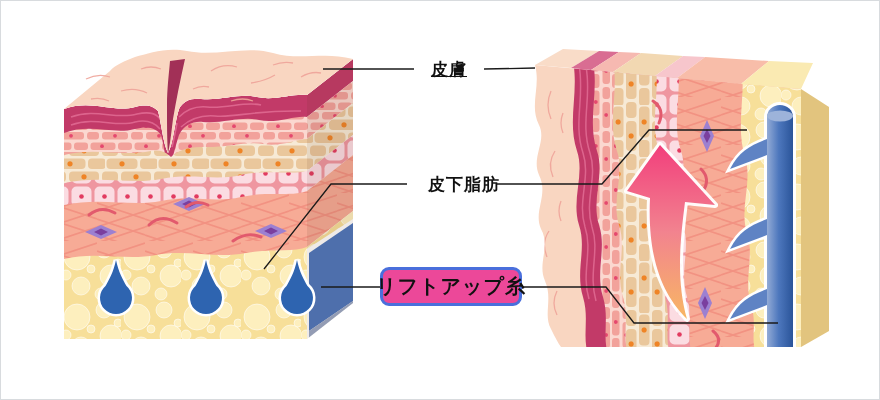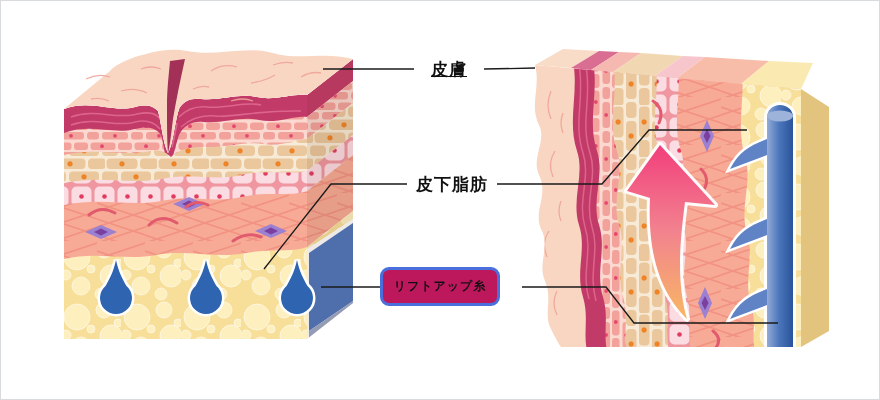--- a/index.html
+++ b/index.html
@@ -10,27 +10,27 @@
     font-family:"DejaVu Sans","Liberation Sans",sans-serif;
     overflow:hidden;
   }
   .stage svg{position:absolute;left:0;top:0;}
   .lbl{
     position:absolute;text-align:center;
     color:var(--label-text,#111);font-weight:bold;font-size:17px;line-height:22px;
     letter-spacing:1px;white-space:nowrap;
   }
   .lbl-skin{left:413px;top:57px;width:70px;text-decoration:underline;}
-  .lbl-fat{left:406px;top:172px;width:90px;}
+  .lbl-fat{left:418px;top:172px;width:90px;}
   .thread-box{
-    position:absolute;left:379px;top:266px;width:120px;height:39px;
-    box-sizing:border-box;background:#be185d;
+    position:absolute;left:379px;top:266px;width:142px;height:39px;
+    box-sizing:border-box;background:#ec4899;
     border:3px solid var(--box-border,#4a6fdc);border-radius:9px;
     display:flex;align-items:center;justify-content:center;
-    color:var(--label-text,#111);font-weight:bold;font-size:12px;letter-spacing:1px;
+    color:var(--label-text,#111);font-weight:bold;font-size:20px;letter-spacing:1px;
     white-space:nowrap;
   }
 </style>
 </head>
 <body>
 
 <div class="stage">
 
 <svg viewBox="0 0 880 400" width="880" height="400">
   <defs>

